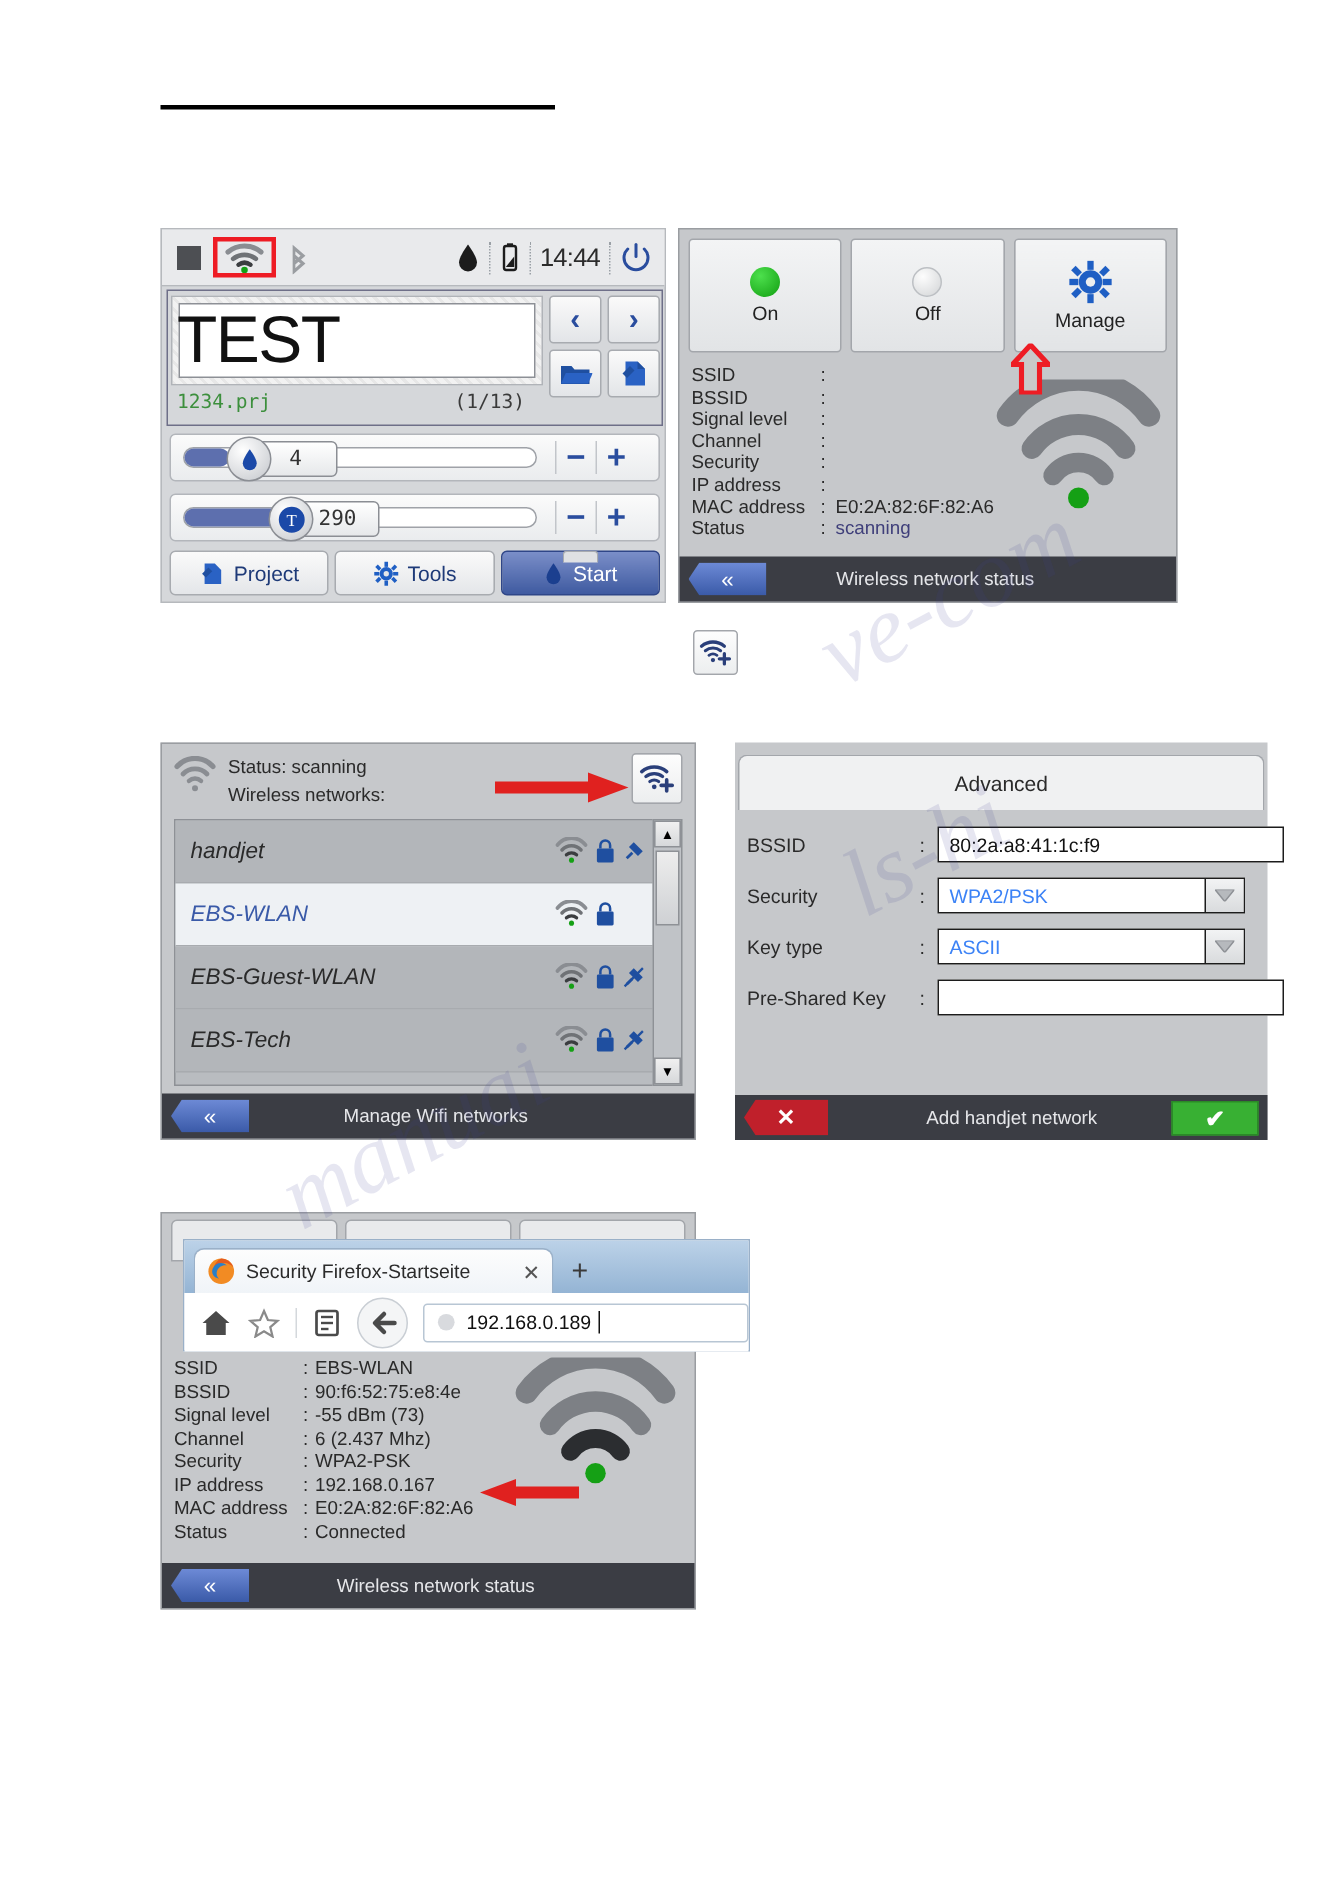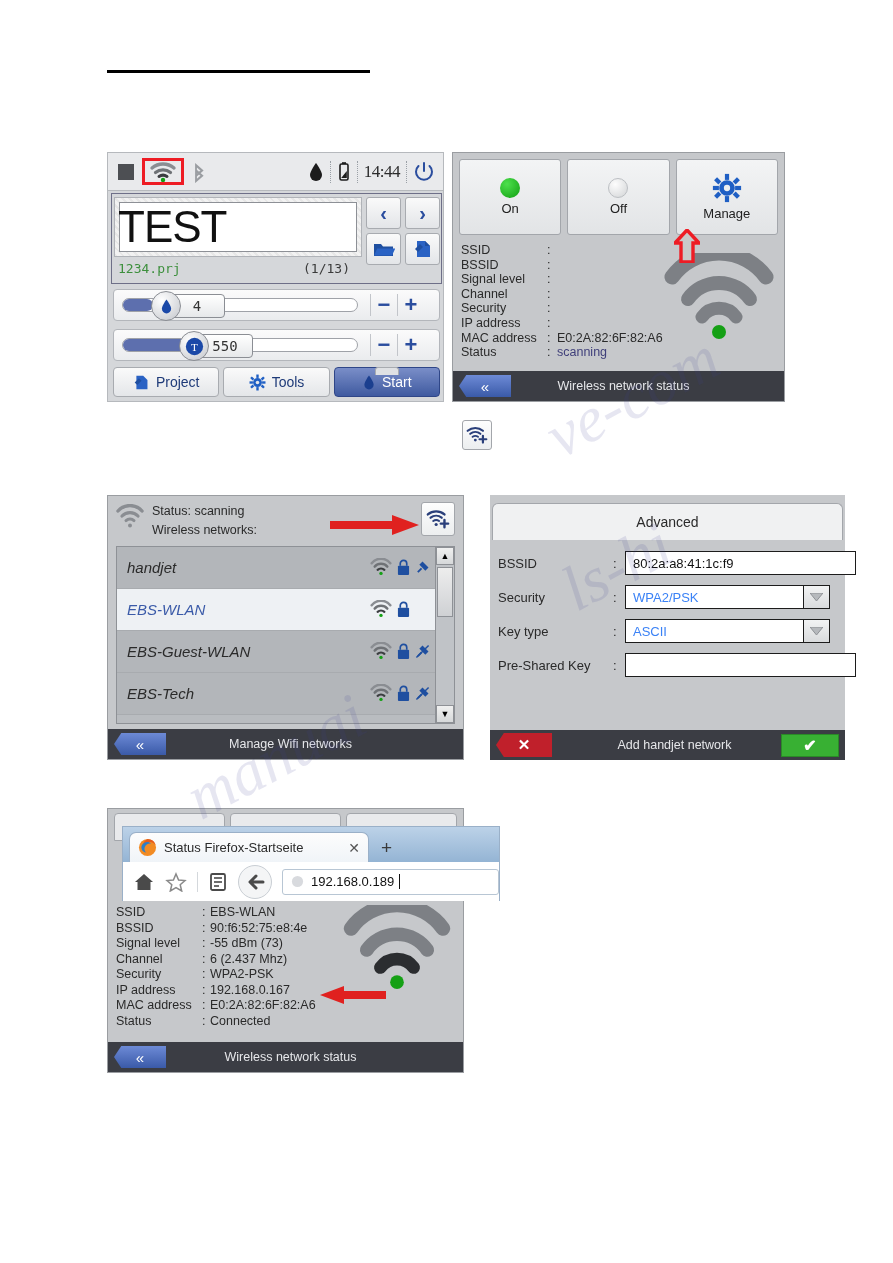--- a/index.html
+++ b/index.html
@@ -21,21 +21,21 @@
   .statusbar {
     position:absolute; left:0; top:0; width:100%; height:38px;
     background:#e9eaec; border-bottom:1px solid #b6b9bd;
     display:flex; align-items:center;
   }
   .sb-sep { width:1px; height:22px; border-left:1px dotted #9aa0a6; margin:0 6px; }
   .sq { width:16px; height:16px; background:#4d4f53; margin-left:10px; }
   .wifi-hl { border:3px solid #ee1c24; padding:1px 4px 0 4px; margin-left:8px; display:flex; align-items:center;}
   .bt { margin-left:8px; }
   .drop { margin-left:auto; }
-  .clock { font-family:Liberation Serif, serif; font-size:17px; color:#2b2b2b; letter-spacing:-0.5px; }
+  .clock { font-family:Liberation Sans, sans-serif; font-size:17px; color:#2b2b2b; letter-spacing:-0.5px; }
 
   .textarea-wrap {
     position:absolute; left:6px; top:44px; width:248px; height:60px;
     background:#f2f2f2; border:1px solid #b0b3b8;
     background-image: repeating-linear-gradient(45deg, #e7e7e7 0 2px, #f2f2f2 2px 5px);
     padding:4px;
   }
   .textarea-inner { width:100%; height:100%; background:#fff; border:1px solid #8d9096; }
   .big-text { position:absolute; left:10px; top:42px; font-size:44px; line-height:64px; color:#111;
               font-family:"Liberation Sans", sans-serif; letter-spacing:-1px; }
@@ -257,21 +257,21 @@
     </div>
     <div class="vdiv" style="margin-left:12px;"></div>
     <div class="pm">−</div>
     <div class="vdiv"></div>
     <div class="pm">+</div>
   </div>
 
   <div class="sliderrow" id="sl2">
     <div class="track">
       <div class="fill" style="width:29%"></div>
-      <div class="valbox" style="left:74px;">550</div>
+      <div class="valbox" style="left:74px;">290</div>
       <div class="knob" style="left:56px;">
         <svg width="19" height="19" viewBox="0 0 22 22">
           <circle cx="11" cy="11" r="10" fill="#1b49a8"></circle>
           <text x="11" y="16" font-size="13" font-family="Liberation Serif, serif" fill="#fff" text-anchor="middle">T</text>
         </svg>
       </div>
     </div>
     <div class="vdiv" style="margin-left:12px;"></div>
     <div class="pm">−</div>
     <div class="vdiv"></div>
@@ -642,21 +642,21 @@
 </div>
 
 <div class="ff">
   <div class="ff-tabbar"></div>
   <div class="ff-tab">
     <svg width="19" height="19" viewBox="0 0 20 20">
       <circle cx="10" cy="10" r="9" fill="#f28b23"></circle>
       <path d="M10 1 a9 9 0 0 1 8.6 6.4 C16 4 12 3.4 9 5 C5.5 6.8 4.4 10.6 6 14 a9 9 0 0 1 4-13 z" fill="#e55b1e"></path>
       <path d="M4 8 C6 4 11 3 14 6 c-3 -0.6 -6 1 -7 4 c-0.6 2 0 4 1.6 5.2 C5 15 2.6 11.6 4 8 z" fill="#2a7fc9"></path>
     </svg>
-    <span class="ff-title">Status Firefox-Startseite</span>
+    <span class="ff-title">Security Firefox-Startseite</span>
     <span class="ff-x">✕</span>
   </div>
   <div class="ff-plus">+</div>
 
   <div class="ff-nav">
     <svg width="22" height="20" viewBox="0 0 22 20">
       <path d="M11 2 L20 10 L17.5 10 L17.5 18 L4.5 18 L4.5 10 L2 10 Z" fill="#4a4a4a"></path>
     </svg>
     <svg width="22" height="20" viewBox="0 0 22 20">
       <path d="M11 2 L13.6 8 L20 8.6 L15.2 12.8 L16.7 19 L11 15.6 L5.3 19 L6.8 12.8 L2 8.6 L8.4 8 Z" fill="none" stroke="#8a8a8a" stroke-width="1.5"></path>

